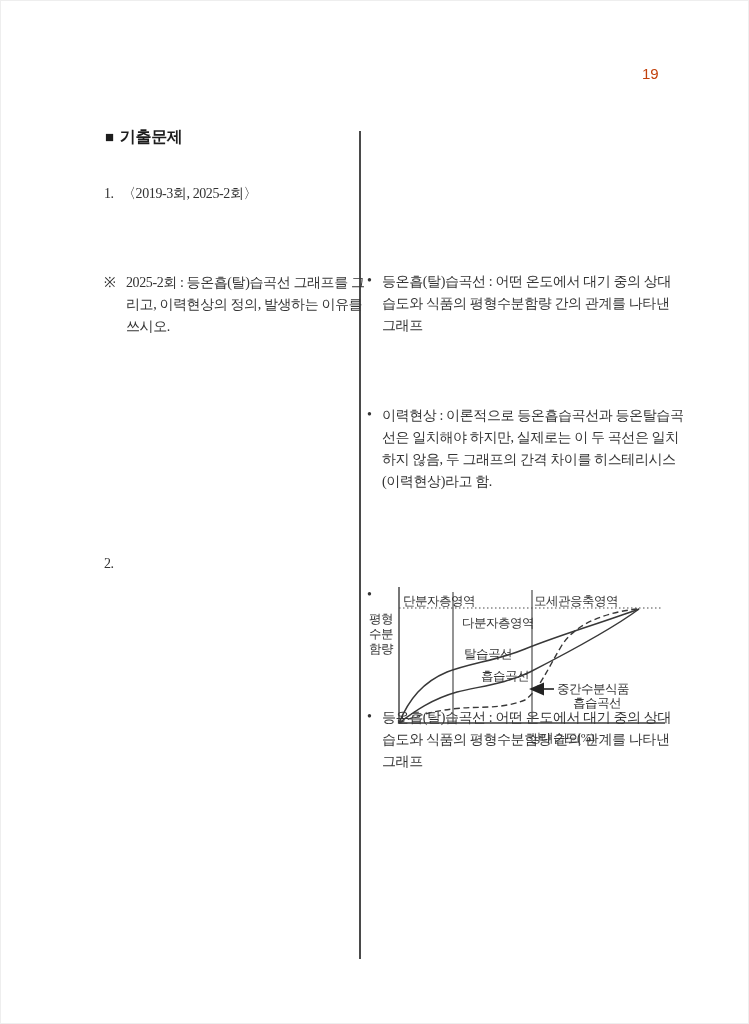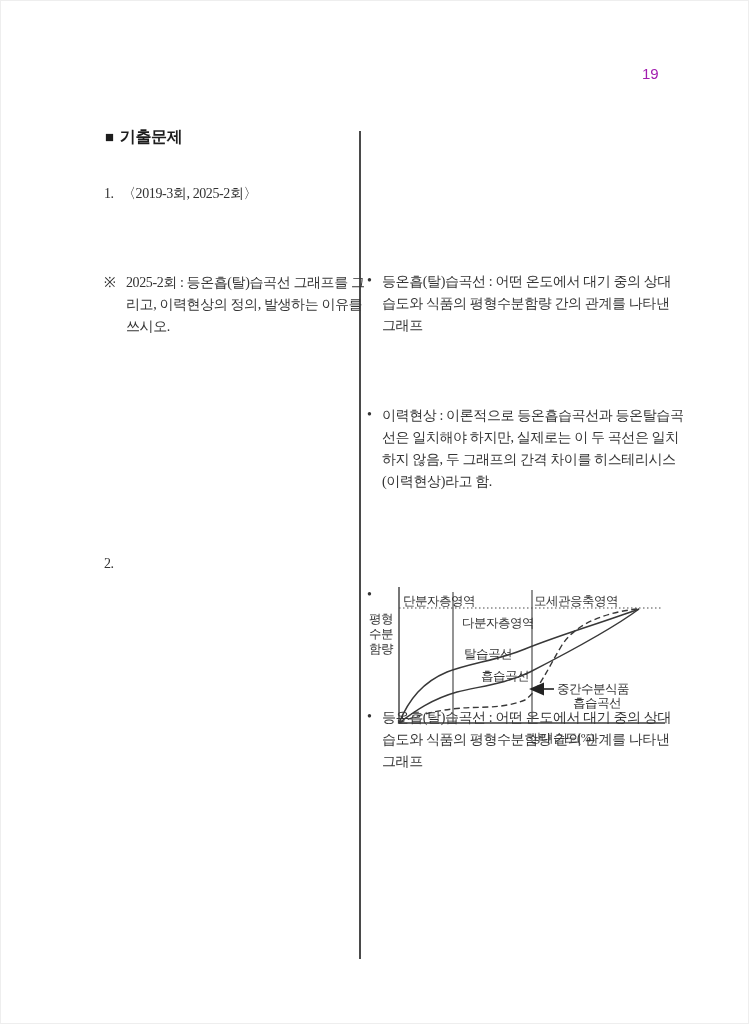--- a/index.html
+++ b/index.html
@@ -1,24 +1,24 @@
 <!DOCTYPE html>
 <html><head>
 <meta charset="utf-8">
 <style>
   html,body{margin:0;padding:0;background:#fff;}
   .page{
     position:relative;width:749px;height:1024px;background:#fff;
     font-family:"Liberation Serif","DejaVu Serif",serif;
     color:#333;overflow:hidden;border:1px solid #eee;box-sizing:border-box;
   }
-  .page-number{position:absolute;left:641px;top:64px;font-size:15px;color:#a21caf;
+  .page-number{position:absolute;left:641px;top:64px;font-size:15px;color:#c2410c;
     font-family:"Liberation Sans","DejaVu Sans",sans-serif;}
   .section-header{position:absolute;left:104px;top:126px;font-size:16px;font-weight:bold;
-    font-family:Liberation Mono, monospace;color:#1d1d1d;letter-spacing:-0.3px;}
+    font-family:Liberation Serif, serif;color:#1d1d1d;letter-spacing:-0.3px;}
   .section-header .sq{font-size:15px;margin-right:6px;}
   .divider{position:absolute;left:358px;top:130px;width:1.5px;height:828px;background:#4a4a4a;}
 
   .txt{font-size:14px;line-height:22px;letter-spacing:-0.4px;}
   .col-left-item{position:absolute;left:103px;width:252px;}
   .col-right-item{position:absolute;left:366px;width:302px;}
 
   .q{padding-left:18px;position:relative;}
   .q-no{position:absolute;left:0;top:0;}
   .note{padding-left:22px;position:relative;}

